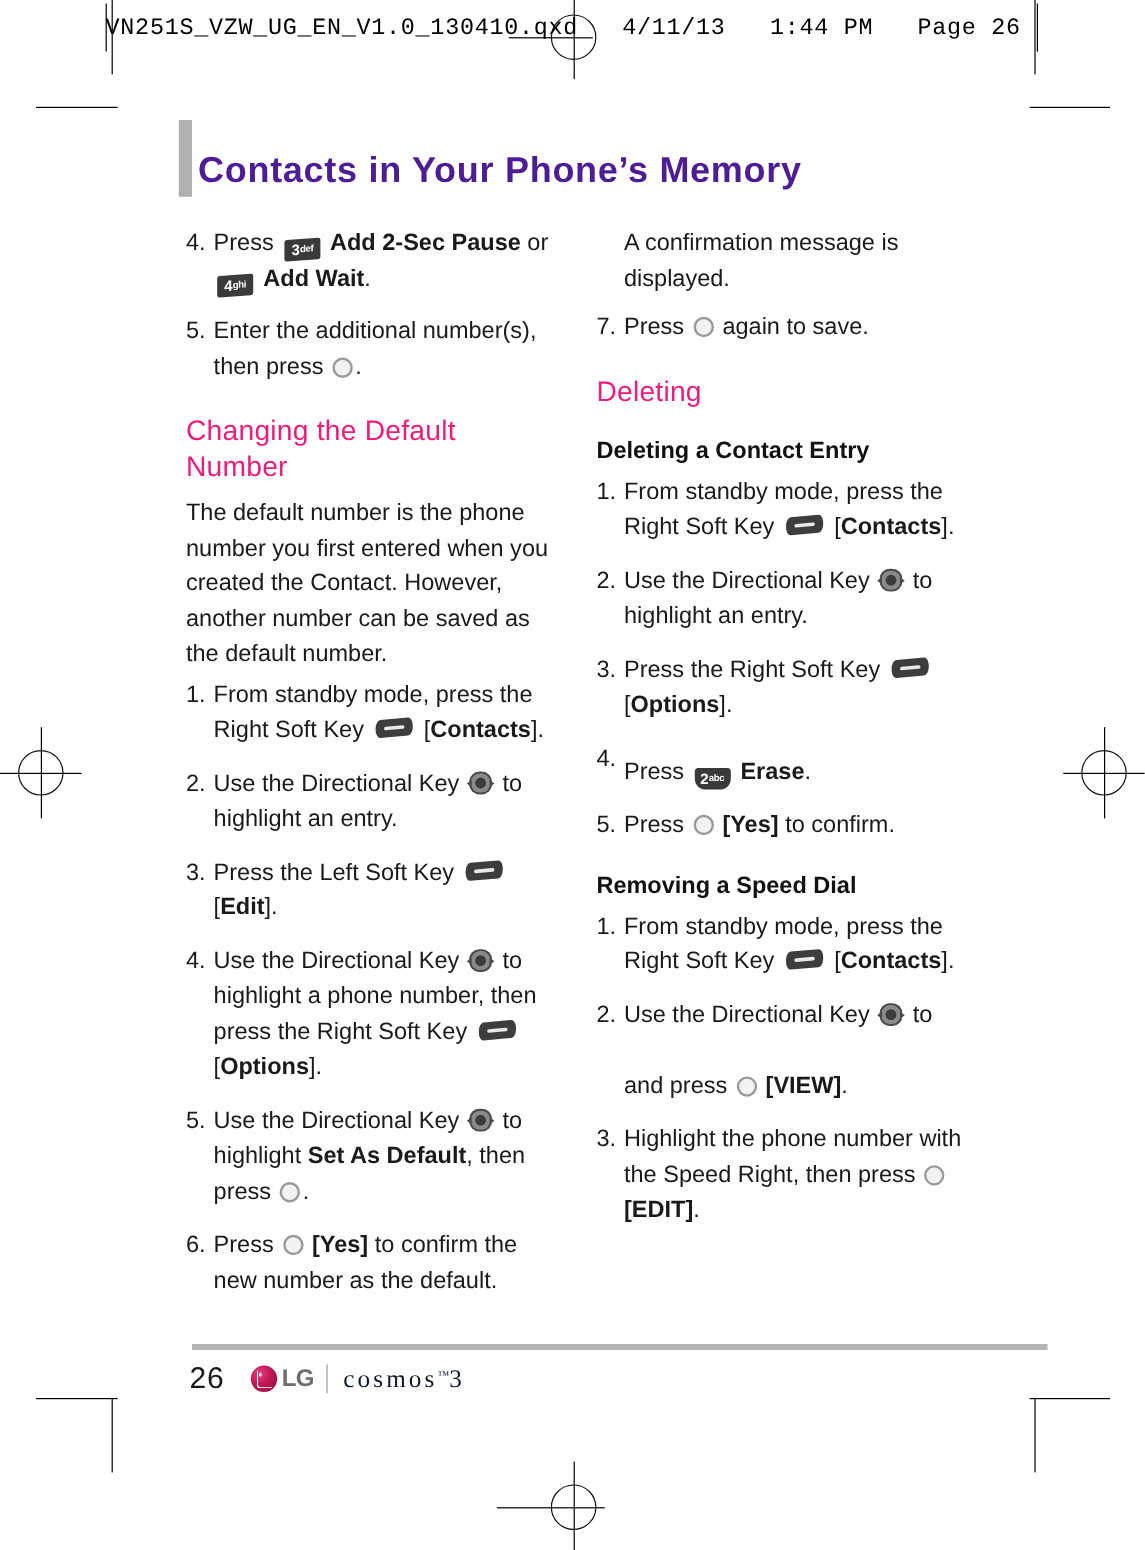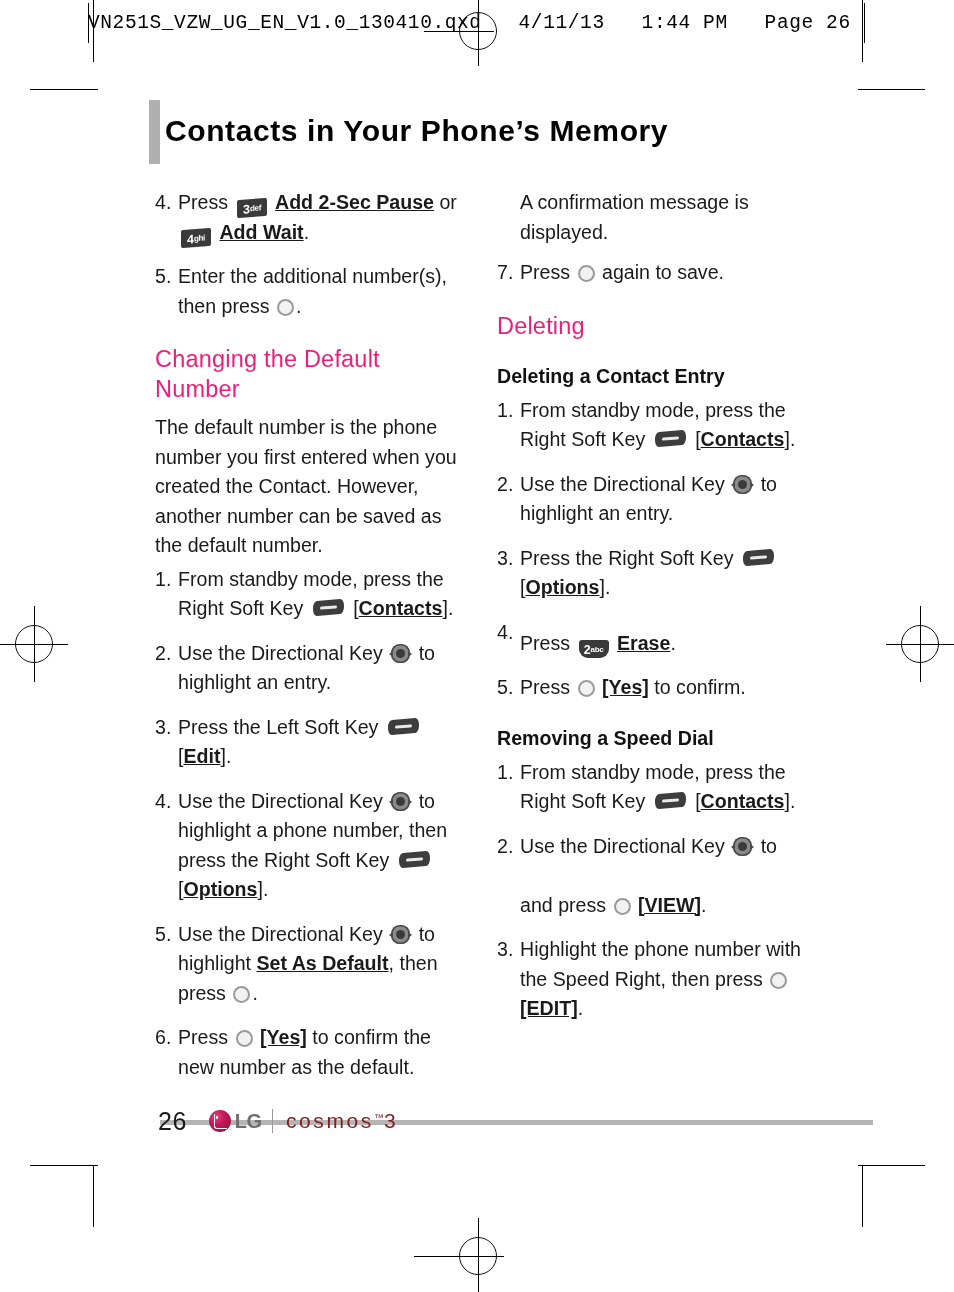--- a/index.html
+++ b/index.html
@@ -58,23 +58,23 @@
     position: absolute;
     left: 149px;
     top: 100px;
     width: 11px;
     height: 64px;
     background: #b0b0b0;
   }
   .page-title {
     position: absolute;
     left: 165px;
-    top: 94px;
+    top: 106px;
     font-size: 30px;
-    color: #000000;
+    color: #4c1d95;
     font-family: "Liberation Sans", sans-serif;
     letter-spacing: 0.6px;
     white-space: nowrap;
     text-align: center;
   }
 
   .col {
     position: absolute;
     top: 188px;
     width: 310px;
@@ -111,21 +111,21 @@
     margin: 0 0 15px 0;
     align-items: flex-start;
   }
   .step-num {
     flex: 0 0 auto;
     width: 23px;
     text-align: left;
   }
   .step-body { flex: 1 1 auto; }
 
-  b { font-weight: bold; text-decoration: underline; }
+  b { font-weight: bold; }
 
   
   .key-num {
     display: inline-block;
     vertical-align: -3px;
     width: 30px; height: 18px;
     background: #3a3a3a;
     color: #fff;
     font-size: 11px;
     font-weight: bold;
@@ -215,21 +215,21 @@
     position: absolute;
     left: 160px;
     top: 1120px;
     width: 713px;
     height: 5px;
     background: #b5b5b5;
   }
   .footer {
     position: absolute;
     left: 158px;
-    top: 1104px;
+    top: 1132px;
     display: flex;
     align-items: center;
     height: 34px;
   }
   .page-num {
     font-size: 25px;
     color: #1a1a1a;
     margin-right: 22px;
     letter-spacing: 0.5px;
   }
@@ -268,23 +268,23 @@
     margin-right: 10px;
   }
   .lg-divider {
     width: 1.4px;
     height: 24px;
     background: #9a9a9a;
     margin-right: 13px;
   }
   .cosmos-text {
     font-size: 21px;
-    color: #7f1d1d;
+    color: #0f172a;
     letter-spacing: 2.6px;
-    font-family: Liberation Sans, sans-serif;
+    font-family: Liberation Serif, serif;
     position: relative;
   }
   .cosmos-tm {
     font-size: 10px;
     vertical-align: 7px;
     letter-spacing: 0;
   }
 </style>
 </head>
 <body>

